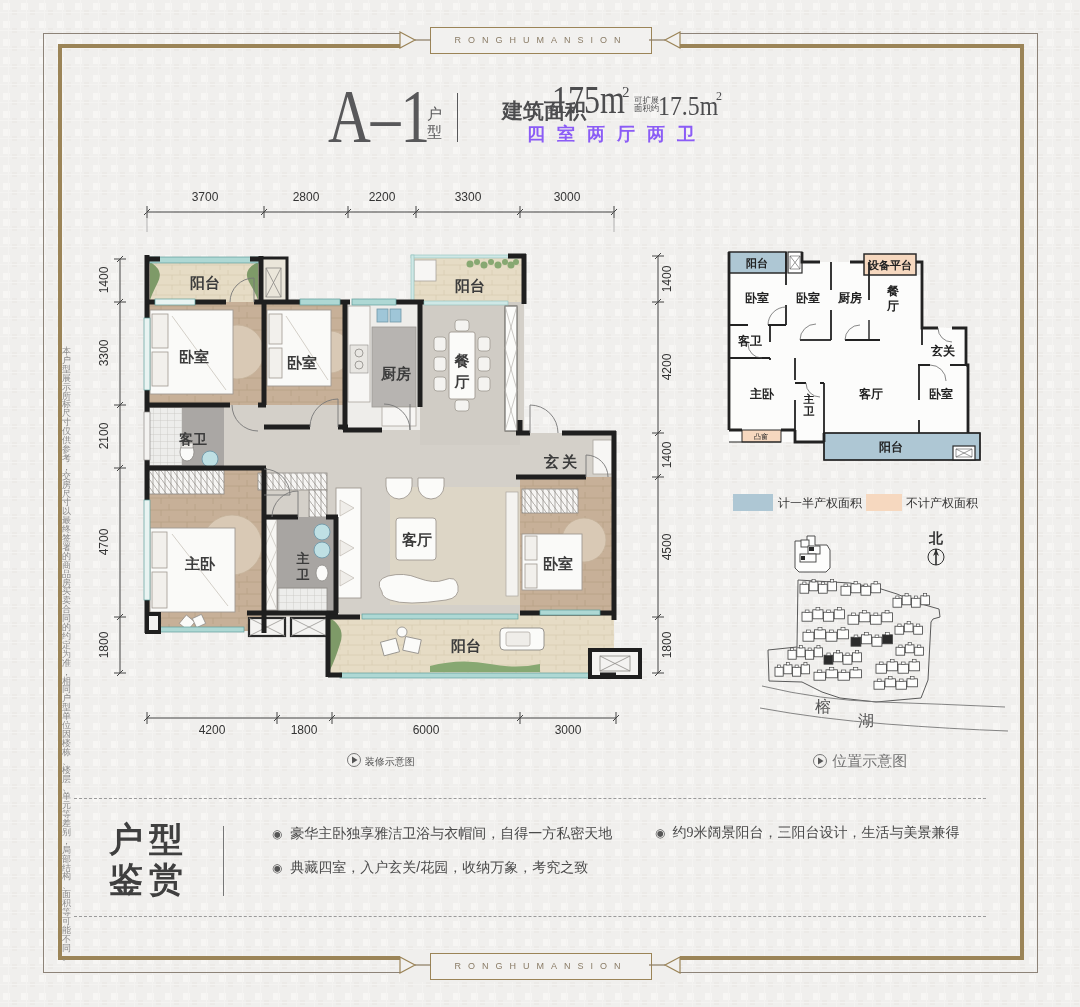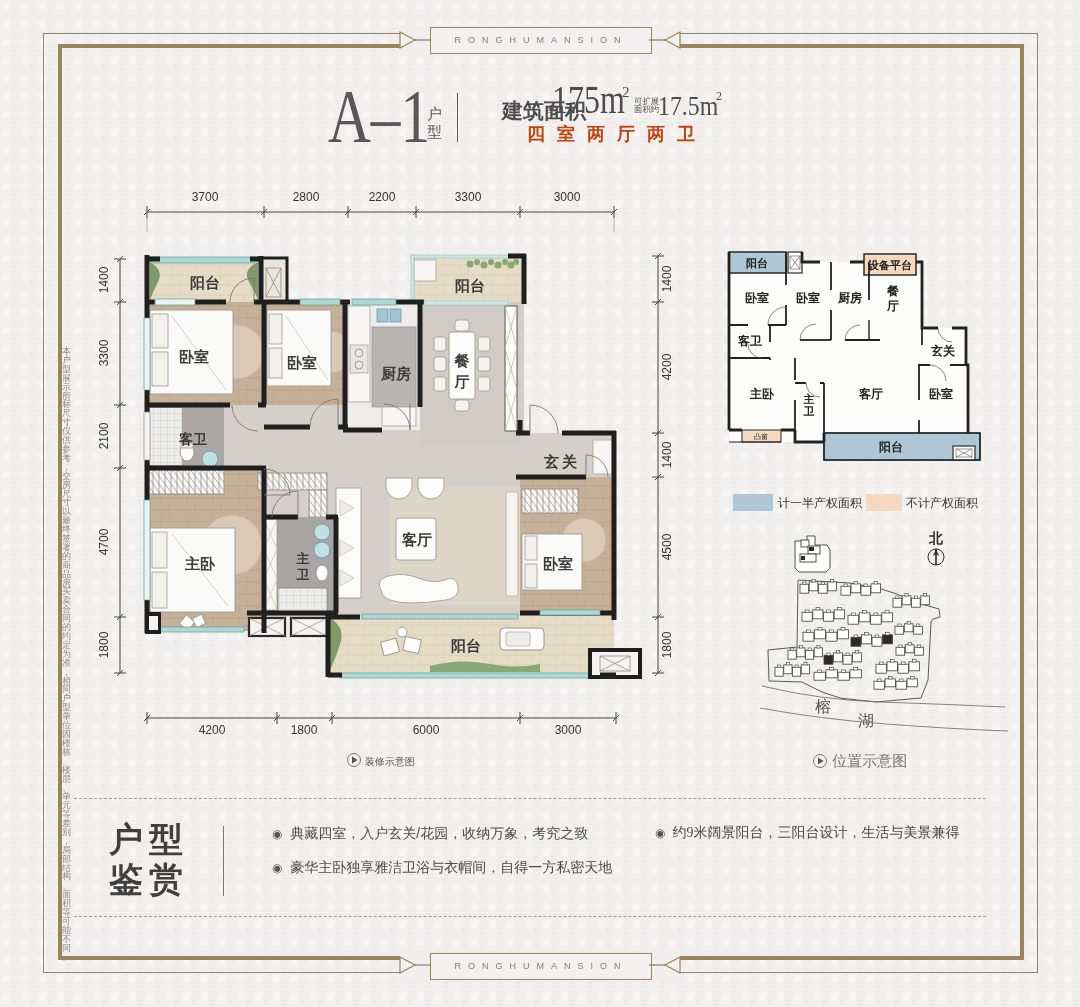--- a/index.html
+++ b/index.html
@@ -66,27 +66,27 @@
 <div class="abs" style="left:457px;top:93px;width:1px;height:49px;background:#58585a;"></div>
 
 <div class="abs" style="left:502px;top:97px;white-space:nowrap;font-size:21px;font-weight:bold;color:#4c4c4e;">建筑面积</div>
 
 <div class="abs" style="left:548px;top:103px;font-size:10px;color:#4c4c4e;">约</div>
 
 <div class="abs" style="left:552px;top:80px;white-space:nowrap;font-family:'Liberation Serif',serif;font-size:40px;line-height:40px;color:#4c4c4e;transform:scaleX(0.8);transform-origin:left top;">175m</div>
 
 <div class="abs" style="left:622px;top:84px;font-family:'Liberation Serif',serif;font-size:15px;color:#4c4c4e;">2</div>
 
-<div class="abs" style="left:634px;top:97px;width:28px;font-size:8.4px;line-height:8px;color:#4c4c4e;word-break:break-all;">可扩展面积约</div>
+<div class="abs" style="left:634px;top:97px;width:28px;font-size:8.4px;line-height:8px;color:#4c4c4e;word-break:break-all;font-family:Liberation Serif, serif;">可扩展面积约</div>
 
 <div class="abs" style="left:658px;top:92px;white-space:nowrap;font-family:'Liberation Serif',serif;font-size:28px;line-height:28px;color:#4c4c4e;transform:scaleX(0.85);transform-origin:left top;">17.5m</div>
 
 <div class="abs" style="left:716px;top:89px;font-family:'Liberation Serif',serif;font-size:12px;color:#4c4c4e;">2</div>
 
-<div class="abs" style="left:527px;top:122px;white-space:nowrap;font-size:18px;font-weight:bold;color:#c2410c;letter-spacing:12px;">四室两厅两卫</div>
+<div class="abs" style="left:527px;top:122px;white-space:nowrap;font-size:18px;font-weight:bold;color:#8b5cf6;letter-spacing:12px;">四室两厅两卫</div>
 
 <div class="abs" style="left:62px;top:330px;width:10px;font-size:9px;line-height:8.9px;color:#8a8a8a;line-break:anywhere;margin-top:17px;">本户型展示所标尺寸仅供参考，交房尺寸以最终签署的商品房买卖合同的约定为准，相同户型单位因楼栋、楼层、单元等差别，局部结构、面积等可能不同。</div>
 
 <svg class="abs" style="left:90px;top:180px;" width="590" height="600" viewBox="90 180 590 600" font-family="Liberation Sans, sans-serif">
 <defs>
 <pattern id="hatch" width="6" height="8" patternUnits="userSpaceOnUse">
 <rect width="6" height="8" fill="#f6f5f3"></rect>
 <path d="M0 0 L6 8 M3 0 L3 8" stroke="#8f8b85" stroke-width="0.7" fill="none"></path>
 </pattern>
 <pattern id="tile" width="7" height="7" patternUnits="userSpaceOnUse">
@@ -807,19 +807,19 @@
 
 <div class="abs" style="left:74px;top:798px;width:912px;border-top:1px dashed #9a9a9a;"></div>
 
 <div class="abs" style="left:74px;top:916px;width:912px;border-top:1px dashed #9a9a9a;"></div>
 
 <div class="abs" style="left:109px;top:820px;width:90px;font-family:'Liberation Serif',serif;font-size:34px;font-weight:bold;color:#3f3f3f;line-height:40px;letter-spacing:6px;">户型<br>鉴赏</div>
 
 <div class="abs" style="left:223px;top:826px;width:1px;height:70px;background:#777;"></div>
 
 <div class="abs" style="left:272px;top:817px;width:380px;font-size:14px;color:#4a4a4a;line-height:32.5px;">
+<div><span style="font-size:12px;color:#555;">◉</span>&nbsp; 豪华主卧独享雅洁卫浴与衣帽间，自得一方私密天地</div>
 <div><span style="font-size:12px;color:#555;">◉</span>&nbsp; 典藏四室，入户玄关/花园，收纳万象，考究之致</div>
-<div><span style="font-size:12px;color:#555;">◉</span>&nbsp; 豪华主卧独享雅洁卫浴与衣帽间，自得一方私密天地</div>
 </div>
 
 <div class="abs" style="left:655px;top:817px;width:340px;font-size:14px;color:#4a4a4a;line-height:32.5px;font-family:Liberation Serif, serif;">
 <div><span style="font-size:12px;color:#555;">◉</span>&nbsp; 约9米阔景阳台，三阳台设计，生活与美景兼得</div>
 </div>
 
 </body></html>

